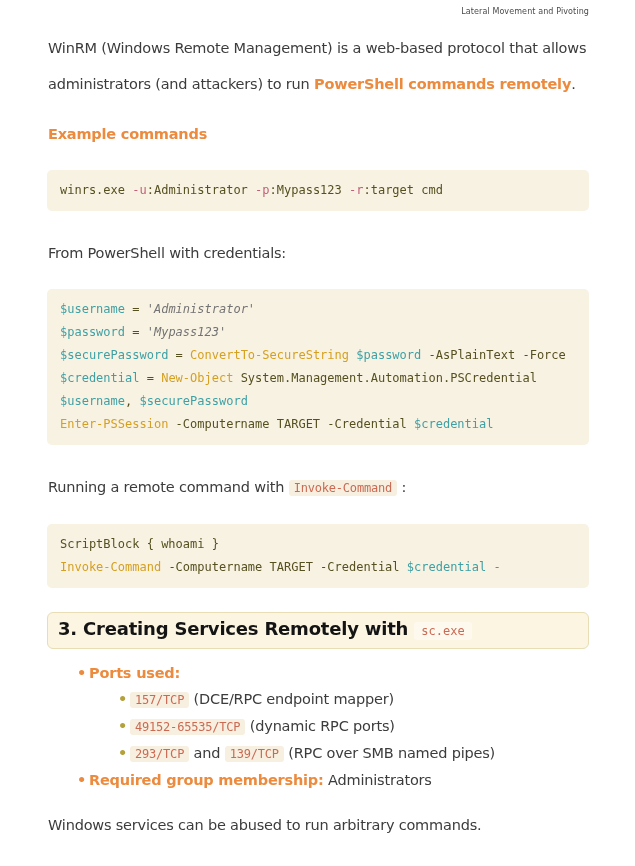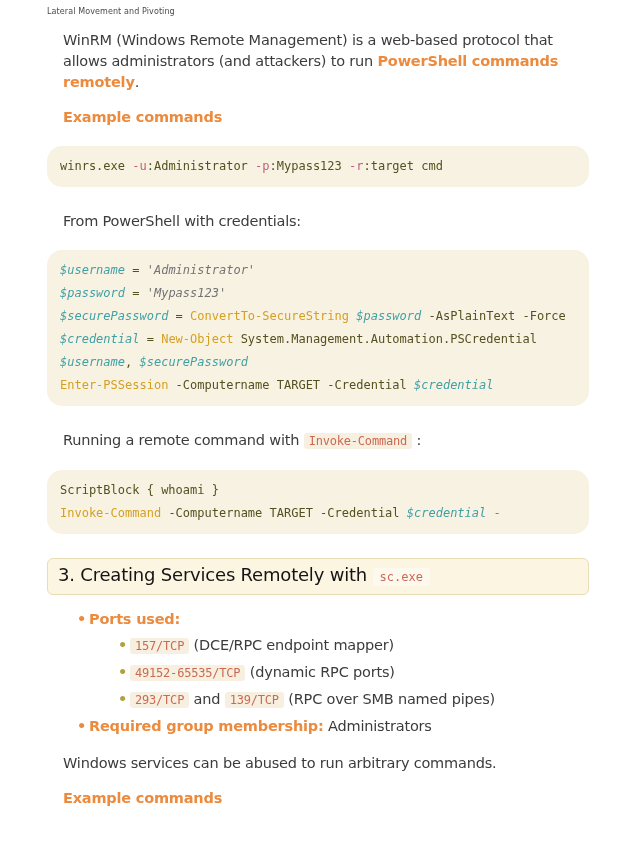--- a/index.html
+++ b/index.html
@@ -9,75 +9,75 @@
     font-family: "DejaVu Sans", "Liberation Sans", sans-serif;
     color: #3c3c3c;
   }
   .page {
     width: 635px;
     min-height: 866px;
     padding: 7px 46px 14px 47px;
     background: #ffffff;
   }
   .pagehead {
-    text-align: left;
+    text-align: right;
     font-size: 8px;
     color: #4a4a4a;
     letter-spacing: 0.1px;
     margin: 0 0 10px 0;
   }
   .para {
     font-size: 14.5px;
-    line-height: 21px;
+    line-height: 36px;
     letter-spacing: -0.2px;
-    margin: 14px 16px;
+    margin: 14px 1px;
   }
   .para.tight { margin-top: 2px; }
   .run-t  { color: #3c3c3c; }
   .run-ob { color: #ec8a3d; font-weight: bold; }
   .run-ic {
     font-family: "DejaVu Sans Mono", "Liberation Mono", monospace;
     font-size: 12px;
     color: #cb6a53;
     background: #f7efdf;
     padding: 1px 5px;
     border-radius: 3px;
   }
   .h2box {
     background: #fbf5e2;
     border: 1px solid #e8ddb5;
     border-radius: 6px;
     padding: 4px 10px 5px 10px;
     margin: 24px 0 12px 0;
     line-height: 24px;
   }
-  .run-h { font-weight: normal; color: #141414; font-size: 18px; letter-spacing: -0.2px; }
+  .run-h { font-weight: bold; color: #141414; font-size: 18px; letter-spacing: -0.2px; }
   .run-hc {
     font-family: "DejaVu Sans Mono", "Liberation Mono", monospace;
     font-size: 12px;
     color: #cb6a53;
     background: #fdf9ef;
     padding: 2px 7px;
     border-radius: 3px;
   }
   .codeblock {
     background: #f8f2e3;
-    border-radius: 15px;
+    border-radius: 5px;
     padding: 9px 13px;
     margin: 18px 0 24px 0;
     font-family: "DejaVu Sans Mono", "Liberation Mono", monospace;
     font-size: 12px;
     line-height: 23px;
     white-space: pre-wrap;
     overflow-wrap: break-word;
   }
   .codeline { min-height: 23px; }
   .tok-d { color: #565020; }
   .tok-p { color: #c25e78; }
-  .tok-v { color: #3fa0a4; font-style: italic; }
+  .tok-v { color: #3fa0a4; }
   .tok-s { color: #737373; font-style: italic; }
   .tok-f { color: #d5a021; }
   .bullets { margin: 4px 0 14px 0; }
   .li {
     position: relative;
     font-size: 14.5px;
     line-height: 25px;
     letter-spacing: -0.2px;
     margin: 1px 0;
   }

